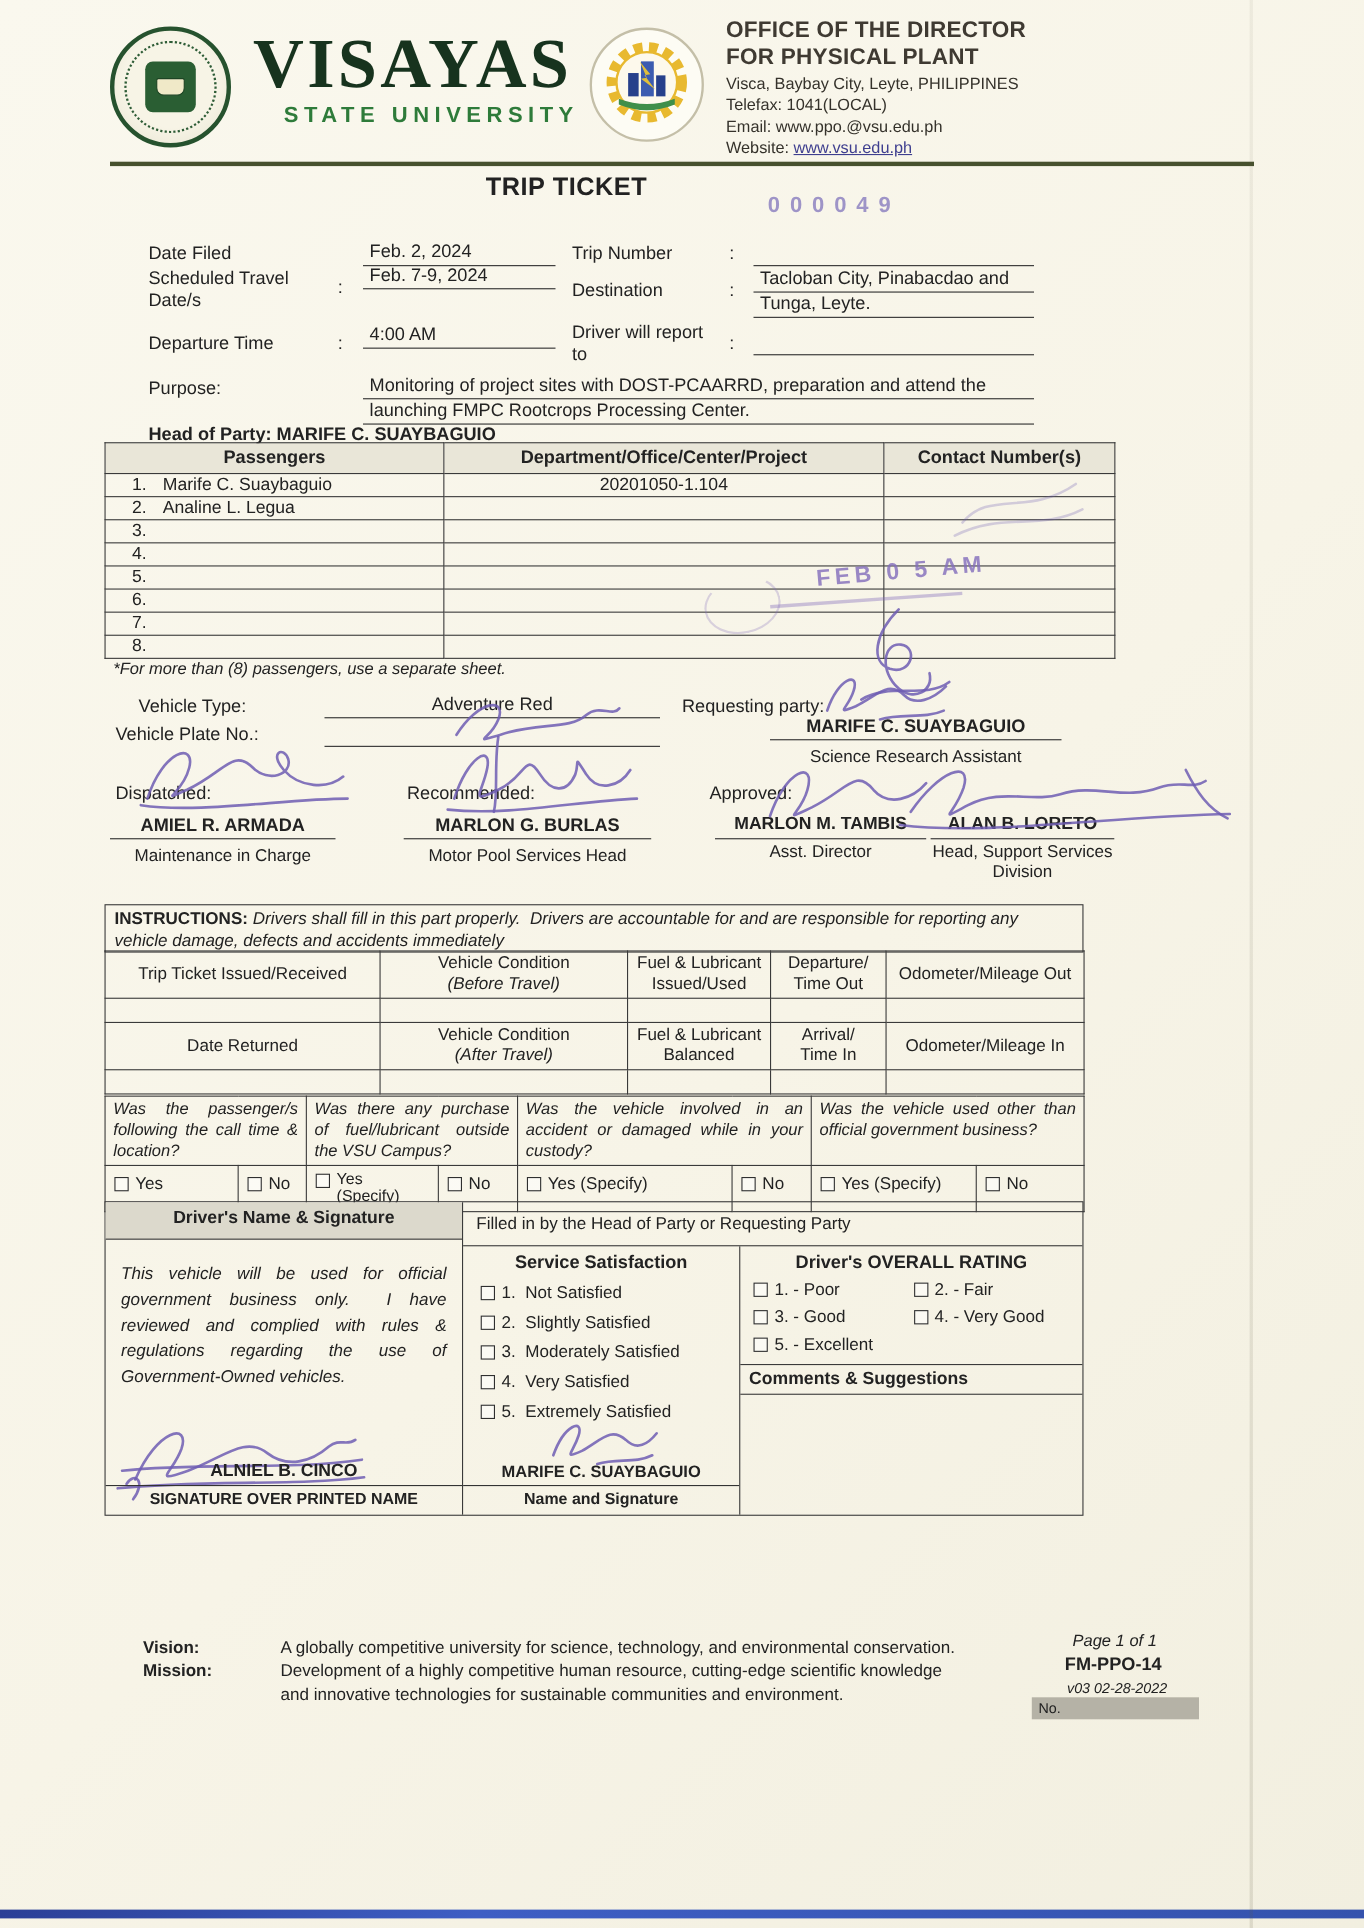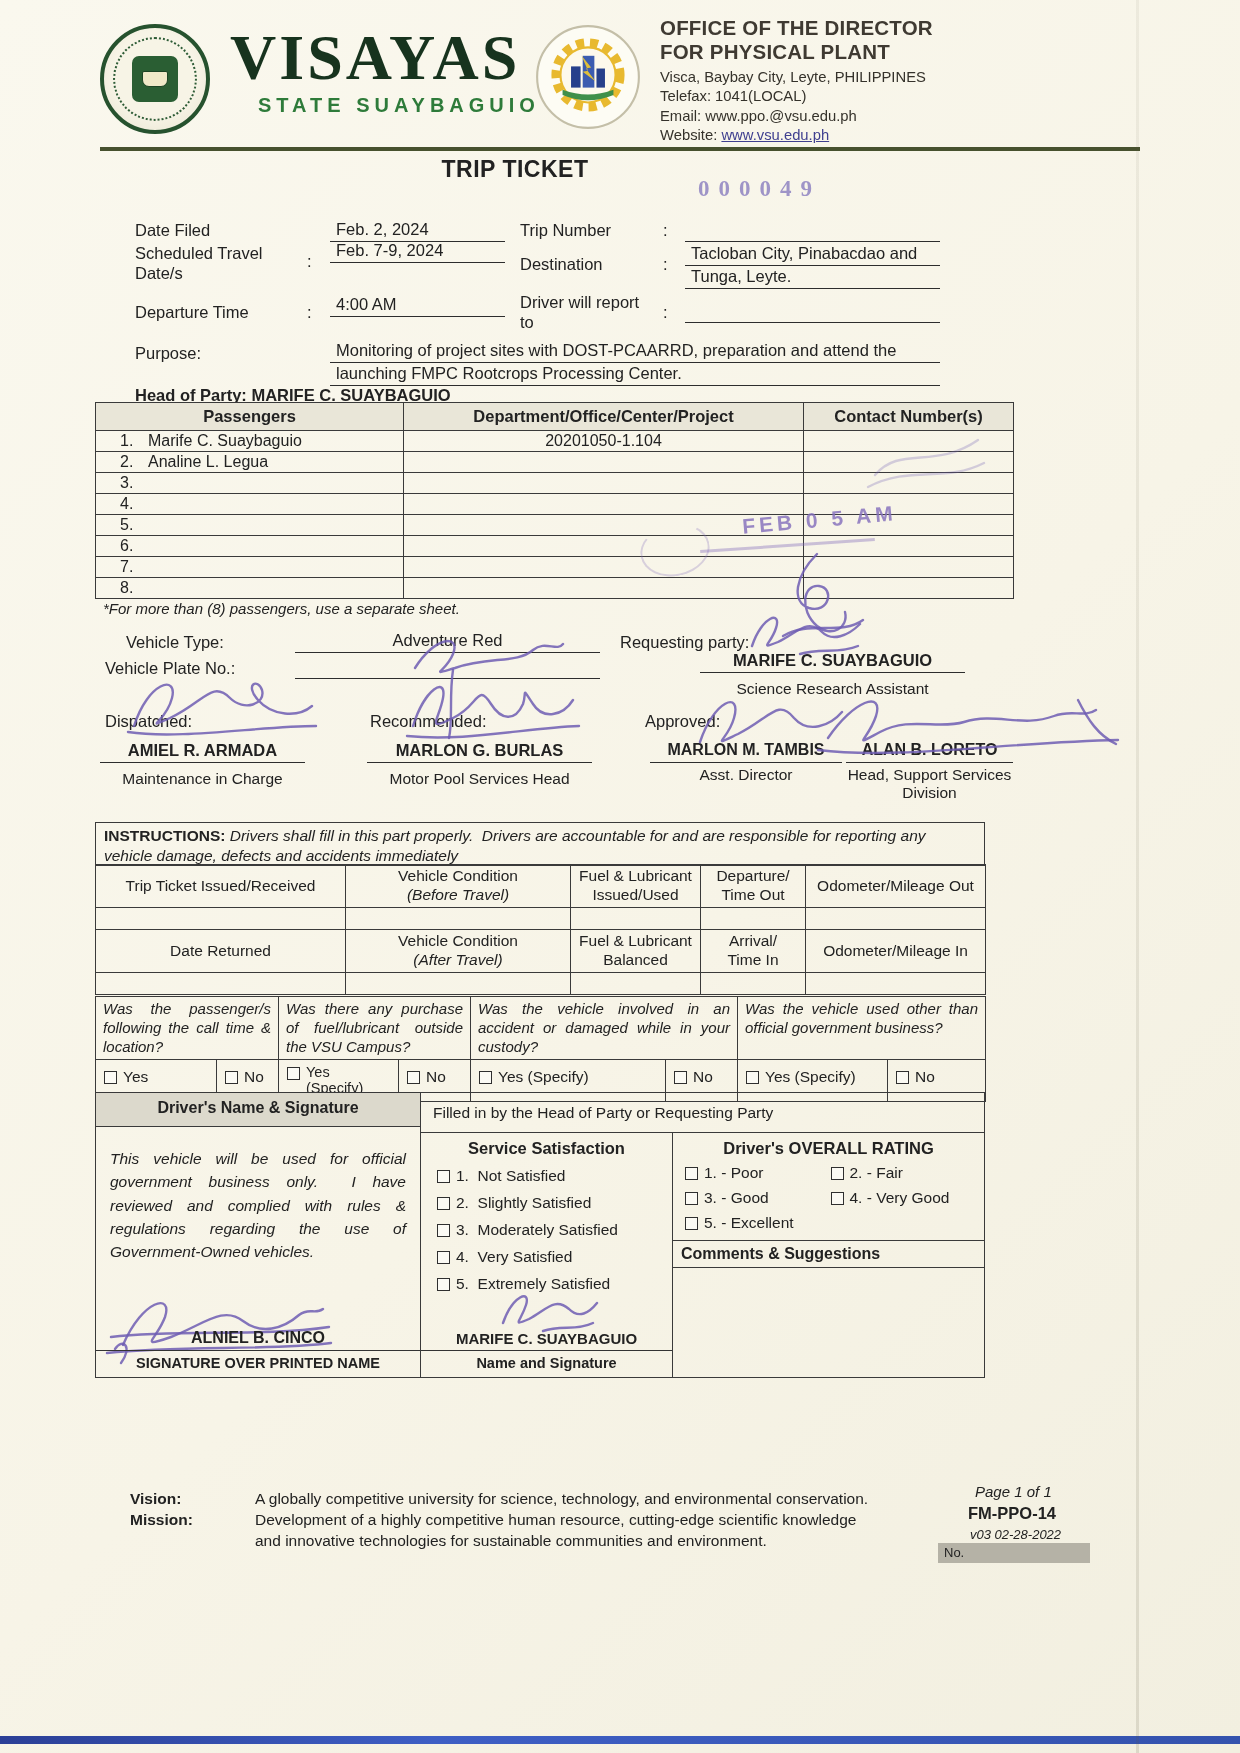--- a/index.html
+++ b/index.html
@@ -79,21 +79,21 @@
 <div class="page">
 
   <div class="seal" style="left:100px;top:24px;">
     <div class="seal-core">
         <div class="seal-book"></div>
       </div>
   </div>
 
   <div class="abs" style="left:230px;top:26px;">
     <div class="wm-visayas">VISAYAS</div>
-    <div class="wm-sub">STATE SUAYBAGUIO</div>
+    <div class="wm-sub">STATE UNIVERSITY</div>
   </div>
 
   <svg class="abs" style="left:535px;top:24px;" width="106" height="106" viewBox="0 0 100 100">
     <circle cx="50" cy="50" r="48" fill="#fdfcf4" stroke="#c4bfa8" stroke-width="2"></circle>
     <circle cx="50" cy="48" r="30" fill="#fffdf2" stroke="#e8b92f" stroke-width="9" stroke-dasharray="7.5 5.5"></circle>
     <circle cx="50" cy="48" r="26" fill="#fdf9ec" stroke="#e8b92f" stroke-width="2"></circle>
     <rect x="34" y="40" width="9" height="20" fill="#27408b"></rect>
     <rect x="45" y="30" width="11" height="30" fill="#3c5cb0"></rect>
     <rect x="58" y="42" width="8" height="18" fill="#27408b"></rect>
     <path d="M44 30 L53 41 L48 42 L57 54 L45 45 L50 44 Z" fill="#f2ca2e" opacity=".9"></path>
@@ -109,21 +109,21 @@
     <div class="office-line">
       <span>Website:</span>
       <span class="office-link">www.vsu.edu.ph</span>
     </div>
   </div>
 
   <div class="divider"></div>
 
   <div class="abs bold" style="left:0;top:156px;width:1030px;text-align:center;font-size:23px;letter-spacing:.5px;">TRIP TICKET</div>
 
-  <div class="abs" style="left:698px;top:176px;font-family:Liberation Serif, serif;font-size:23px;font-weight:700;letter-spacing:9px;color:#958ac4;opacity:.9;">000049</div>
+  <div class="abs" style="left:698px;top:176px;font-family:Liberation Sans, sans-serif;font-size:20px;font-weight:700;letter-spacing:9px;color:#958ac4;opacity:.9;">000049</div>
 
   <div class="abs lbl" style="left:135px;top:221px;">Date Filed</div>
   <div class="uval tl" style="left:330px;top:217px;width:175px;">Feb. 2, 2024</div>
 
   <div class="abs lbl" style="left:520px;top:221px;">Trip Number</div>
   <div class="abs lbl" style="left:663px;top:221px;">:</div>
   <div class="uval" style="left:685px;top:217px;width:255px;"></div>
 
   <div class="abs lbl" style="left:135px;top:244px;">Scheduled Travel</div>
   <div class="abs lbl" style="left:135px;top:264px;">Date/s</div>

